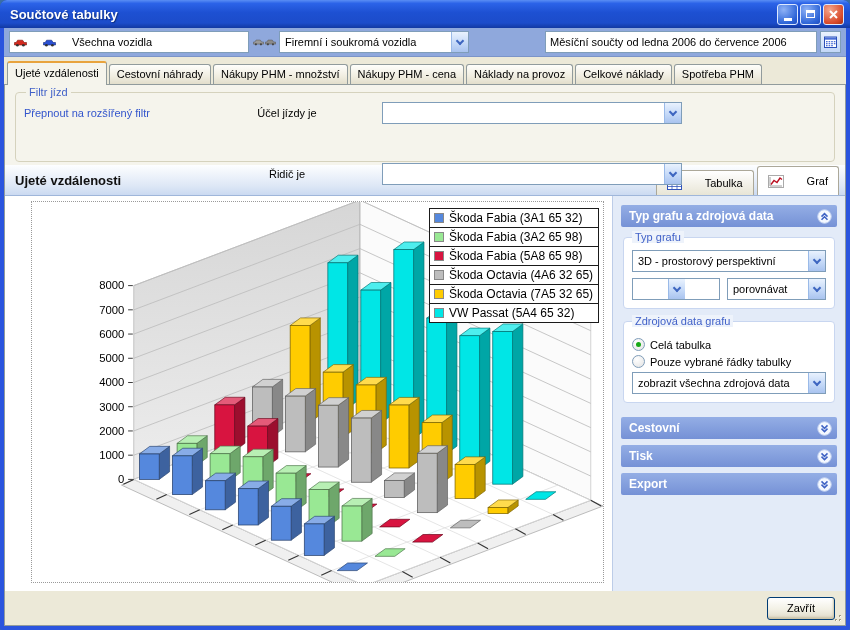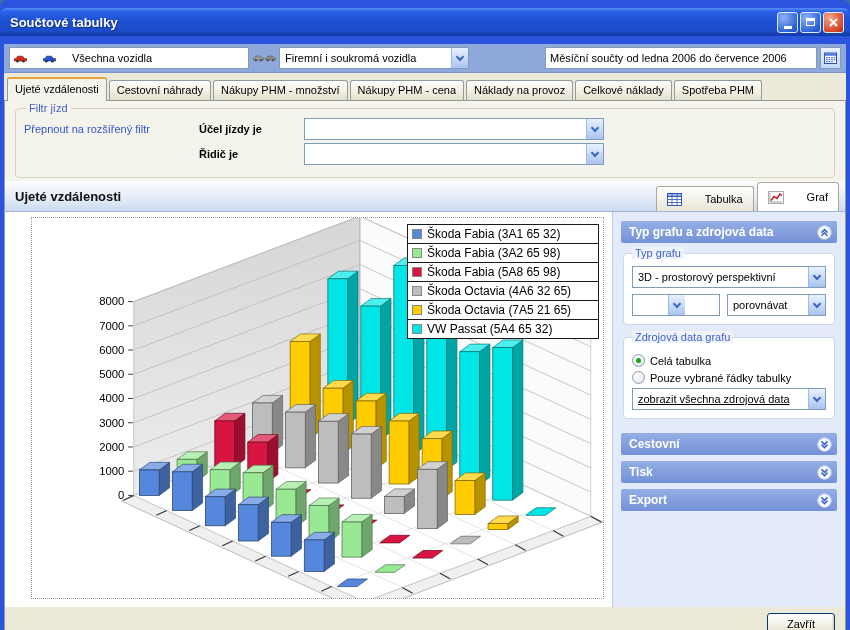--- a/index.html
+++ b/index.html
@@ -1,20 +1,20 @@
 <!DOCTYPE html>
 <html><head>
 <meta charset="utf-8">
 <style>
   * { margin:0; padding:0; box-sizing:border-box; font-family:"Liberation Sans", sans-serif; }
   html,body { background:#3A6EA5; }
   #window { width:850px; height:630px; background:#2A54DE; padding:0 4px 4px; border-radius:7px 7px 2px 2px; position:relative; overflow:hidden; }
 
   
-  .titlebar { height:28px; margin:8px -4px; border-radius:7px 7px 0 0; padding:0 6px 0 10px;
+  .titlebar { height:28px; margin:0 -4px; border-radius:7px 7px 0 0; padding:0 6px 0 10px;
     background:linear-gradient(180deg,#5A8EF4 0%,#2B63E8 12%,#1D50D2 45%,#1C4CCA 82%,#1239A2 100%);
     display:flex; align-items:center; color:#fff; font-weight:bold; font-size:13px; text-shadow:1px 1px 1px #10307F; }
   .win-controls { margin-left:auto; display:flex; }
   .wbtn { width:21px; height:21px; border-radius:3px; border:1px solid #DDE9FF; margin-left:2px;
     display:flex; align-items:center; justify-content:center; }
   .wbtn.bluebtn { background:radial-gradient(circle at 30% 25%,#8FB2F6,#2F66D8 70%,#1E4CC0); }
   .wbtn.redbtn  { background:radial-gradient(circle at 30% 25%,#F5A68C,#D8492A 70%,#A83012); }
   .glyph-min { width:8px; height:3px; background:#fff; margin-top:10px; }
   .glyph-max { width:9px; height:8px; border:1px solid #fff; border-top:3px solid #fff; }
 
@@ -38,39 +38,39 @@
   .tab { font-size:11px; padding:3px 7px 4px; background:linear-gradient(#FEFEFB,#F0EDE0 60%,#E2DECB);
     border:1px solid #919B9C; border-bottom:none; border-radius:3px 3px 0 0; white-space:nowrap; color:#000; }
   .tab.active { background:#F5F4EC; border-top:2px solid #E8A33D; padding-top:4px; padding-bottom:6px; margin-bottom:-1px; }
 
   .page { flex:1; background:#F5F4EC; border:1px solid #919B9C; margin:0; display:flex; flex-direction:column; min-height:0; position:relative; z-index:1; }
 
   
   .filter-group { margin:7px 10px 3px; border:1px solid #D5D2BD; border-radius:4px; position:relative;
     height:70px; padding:9px 8px 4px 8px; font-size:11px; flex:0 0 auto; }
   .group-label { position:absolute; top:-7px; left:10px; background:#F5F4EC; color:#4161C8; padding:0 3px; font-size:11px; }
-  .filter-grid { display:grid; grid-template-columns:175px 105px 300px; grid-auto-rows:22px; row-gap:3px; align-items:center; }
+  .filter-grid { display:grid; grid-template-columns:175px 105px 300px; grid-auto-rows:22px; row-gap:3px; align-items:center;gap:39px; }
   .filter-link { color:#3355CC; cursor:pointer; }
-  .flabel { text-align:left; padding-right:7px; color:#000;font-weight:bold; }
+  .flabel { text-align:center; padding-right:7px; color:#000; }
 
   
   .section-bar { flex:0 0 30px; background:linear-gradient(180deg,#FDFEFF,#DDE7F6 70%,#CBDAF1);
     border-bottom:1px solid #9FB6DA; display:flex; align-items:center; padding:0 6px 0 10px; }
   .section-title { font-weight:bold; font-size:13px; color:#101010; }
   .view-tabs { margin-left:auto; display:flex; align-items:flex-end; gap:3px; height:30px; }
   .vtab { display:flex; align-items:center; gap:23px; font-size:11px; padding:0 10px; height:25px; margin-top:3px;
     border:1px solid #ACA899; border-bottom:none; border-radius:3px 3px 0 0; background:linear-gradient(#FFFFFF,#E8E5D6); }
   .vtab.active { background:#FFFFFF; height:29px; margin-top:1px; }
 
   
   .content { flex:1; display:flex; min-height:0; }
   .chart-wrap { flex:1; background:#fff; padding:5px 8px 8px 26px; min-width:0; }
   .chart-area { position:relative; border:1px dotted #9A9A9A; height:100%; background:#fff; }
   .chart-area svg.main { width:100%; height:100%; display:block; }
-  .legend { position:absolute; top:6px; right:4px; width:192px; background:#fff; border:1px solid #1A1A1A; font-size:12px; }
+  .legend { position:absolute; top:6px; right:4px; width:170px; background:#fff; border:1px solid #1A1A1A; font-size:12px; }
   .legend-row { display:flex; align-items:center; gap:5px; padding:2px 4px; border-bottom:1px solid #1A1A1A; }
   .legend-row:last-child { border-bottom:none; }
   .legend-swatch { width:10px; height:10px; border:1px solid #888; flex:0 0 auto; }
 
   
   .side-panel { flex:0 0 233px; background:#E3EBF8; border-left:1px solid #BCCCE8; padding:9px 8px; font-size:11px;
     display:flex; flex-direction:column; gap:6px; overflow:hidden; }
   .sp-header { flex:0 0 22px; border-radius:2px; background:linear-gradient(180deg,#94AEE5,#7591D6);
     color:#fff; font-weight:bold; font-size:12px; display:flex; align-items:center; padding:0 5px 0 8px; }
   .sp-header .sp-title { flex:1; }
@@ -417,21 +417,21 @@
                 <div class="legend-row">
                   <span class="legend-swatch" style="background: rgb(216, 20, 64);"></span>
                   <span>Škoda Fabia (5A8 65 98)</span>
                 </div>
                 <div class="legend-row">
                   <span class="legend-swatch" style="background: rgb(189, 189, 189);"></span>
                   <span>Škoda Octavia (4A6 32 65)</span>
                 </div>
                 <div class="legend-row">
                   <span class="legend-swatch" style="background: rgb(255, 204, 0);"></span>
-                  <span>Škoda Octavia (7A5 21 65)</span>
+                  <span>Škoda Octavia (7A5 32 65)</span>
                 </div>
                 <div class="legend-row">
                   <span class="legend-swatch" style="background: rgb(0, 230, 230);"></span>
                   <span>VW Passat (5A4 65 32)</span>
                 </div>
               </div>
           </div>
         </div>
 
         <div class="side-panel">
@@ -470,21 +470,21 @@
           <div class="sp-group">
             <span class="sp-group-label">Zdrojová data grafu</span>
             <div class="radio-row">
               <div class="radio sel"></div>
               <span>Celá tabulka</span>
             </div>
             <div class="radio-row">
               <div class="radio"></div>
               <span>Pouze vybrané řádky tabulky</span>
             </div>
-            <div class="xp-combo" style="text-decoration:underline;">
+            <div class="xp-combo" style="">
               <span class="val">zobrazit všechna zdrojová data</span>
               <div class="arrow-btn">
                   <div class="chev"></div>
                 </div>
             </div>
           </div>
 
           <div class="sp-header" style="margin-top:6px;">
             <span class="sp-title">Cestovní</span>
             <svg width="15" height="15" viewBox="0 0 15 15">

